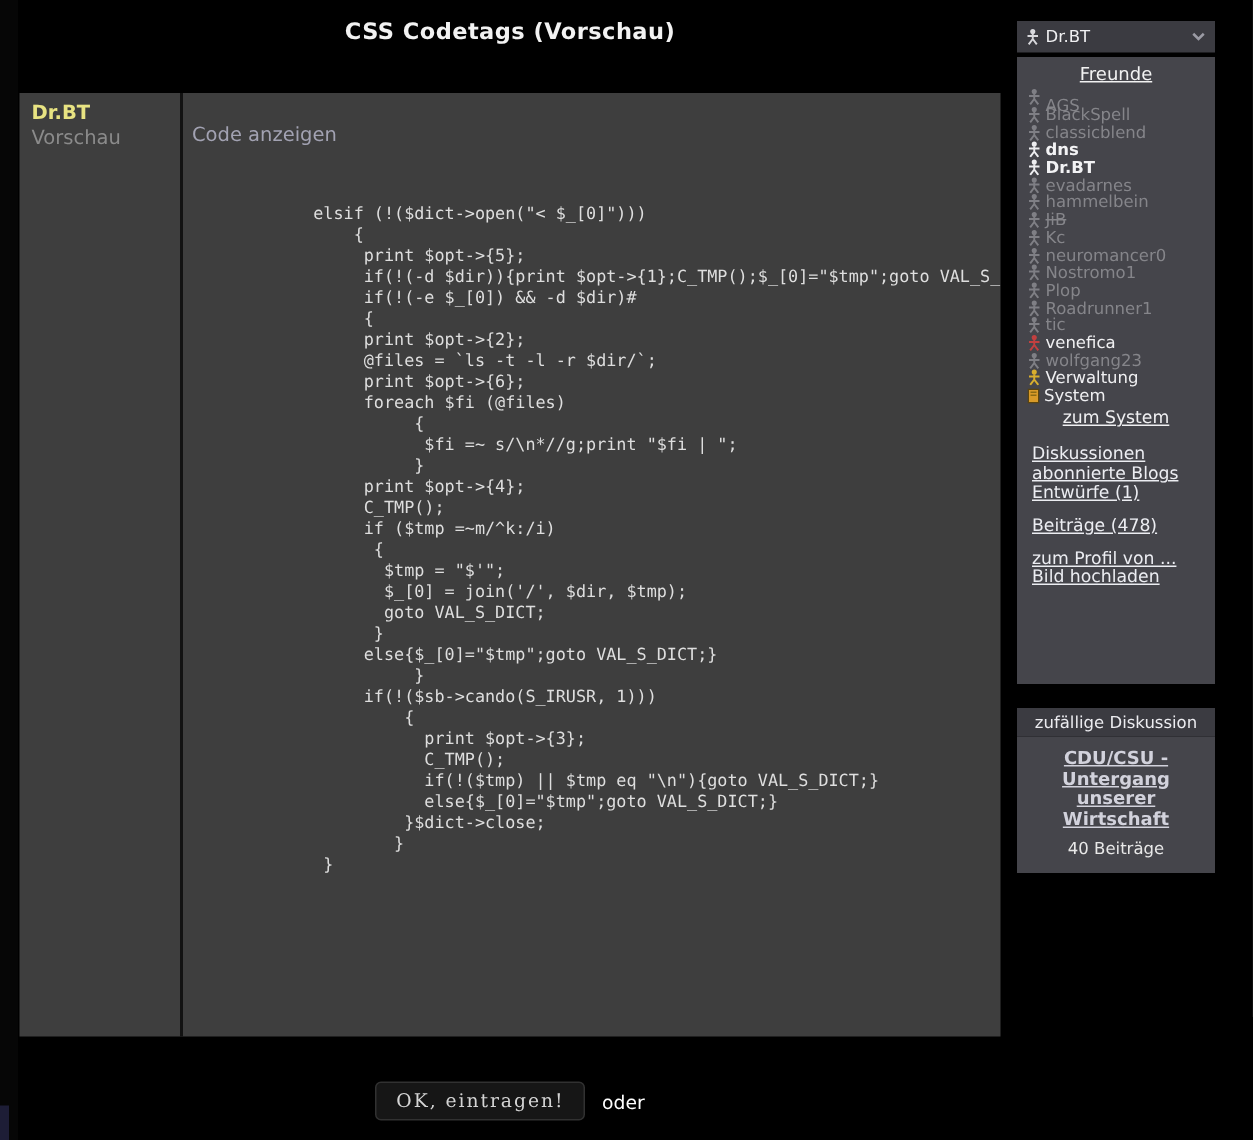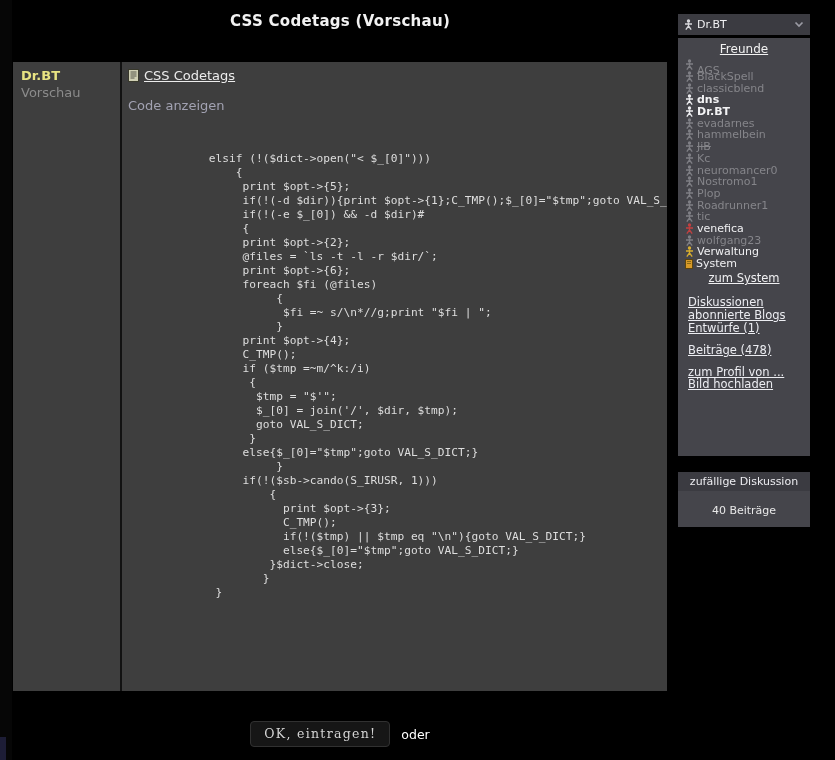--- a/index.html
+++ b/index.html
@@ -76,29 +76,20 @@
 <div class="purple-chip"></div>
 
 <div class="page-title">CSS Codetags (Vorschau)</div>
 
 <div class="main-panel">
   <div class="author-col">
     <div class="author-name">Dr.BT</div>
     <div class="mode-label">Vorschau</div>
   </div>
   <div class="content-col">
-    <div class="entry-head">
-      <span class="f-icon">
-        <svg width="11" height="13" viewBox="0 0 11 13">
-            <rect x="0.5" y="0.5" width="10" height="12" fill="#cfcfb4" stroke="#39392c"></rect>
-            <path d="M2.5 3 H8.5 M2.5 5 H8.5 M2.5 7 H8.5 M2.5 9 H6.5" stroke="#56564a" stroke-width="1" fill="none"></path>
-          </svg>
-      </span>
-      <a class="entry-title">CSS Codetags</a>
-    </div>
     <a class="toggle-link">Code anzeigen</a>
     <pre class="code">            elsif (!($dict-&gt;open("&lt; $_[0]")))
                 {
                  print $opt-&gt;{5};
                  if(!(-d $dir)){print $opt-&gt;{1};C_TMP();$_[0]="$tmp";goto VAL_S_DICT;}
                  if(!(-e $_[0]) &amp;&amp; -d $dir)#
                  {
                  print $opt-&gt;{2};
                  @files = `ls -t -l -r $dir/`;
                  print $opt-&gt;{6};
@@ -346,16 +337,17 @@
         <div class="nav-group">
           <a class="nav-link">zum Profil von ...</a>
           <a class="nav-link">Bild hochladen</a>
         </div>
       </div>
   </div>
 
   <div class="random-box">
     <div class="random-header">zufällige Diskussion</div>
     <div class="random-body">
+      <a class="random-title">CDU/CSU - Untergang unserer Wirtschaft</a>
       <div class="random-meta">40 Beiträge</div>
     </div>
   </div>
 </div>
 
 </body></html>

